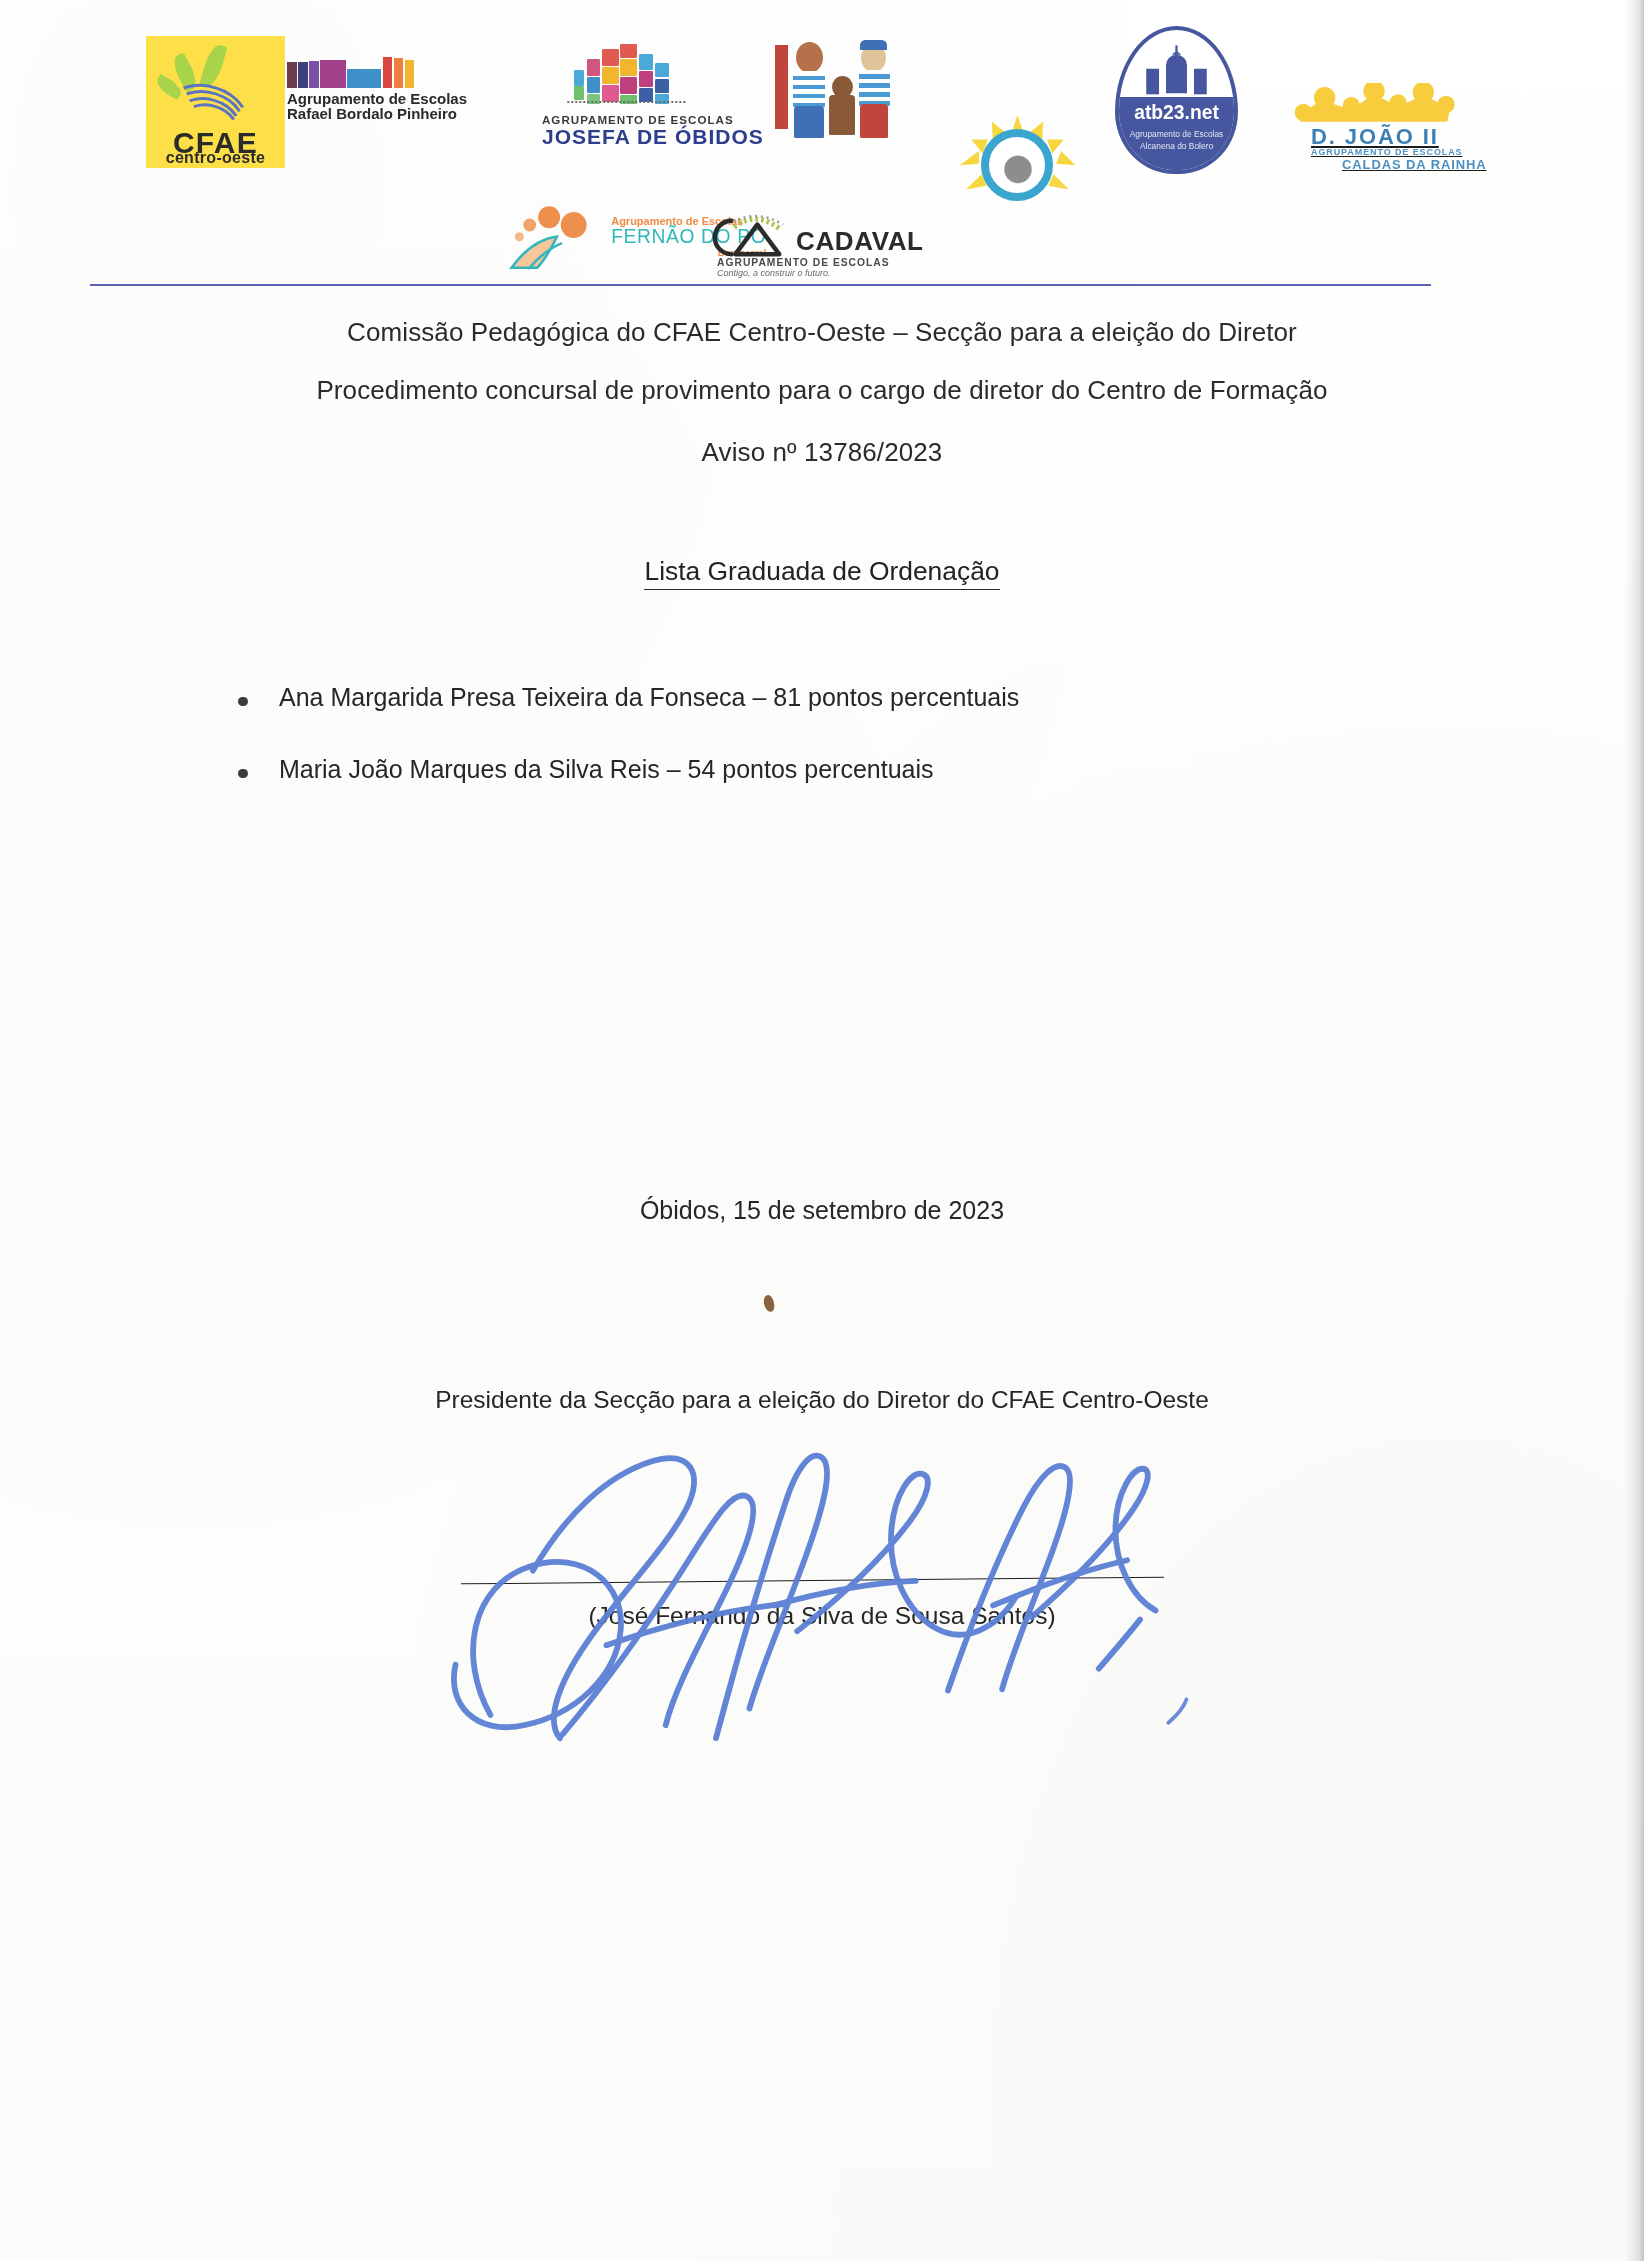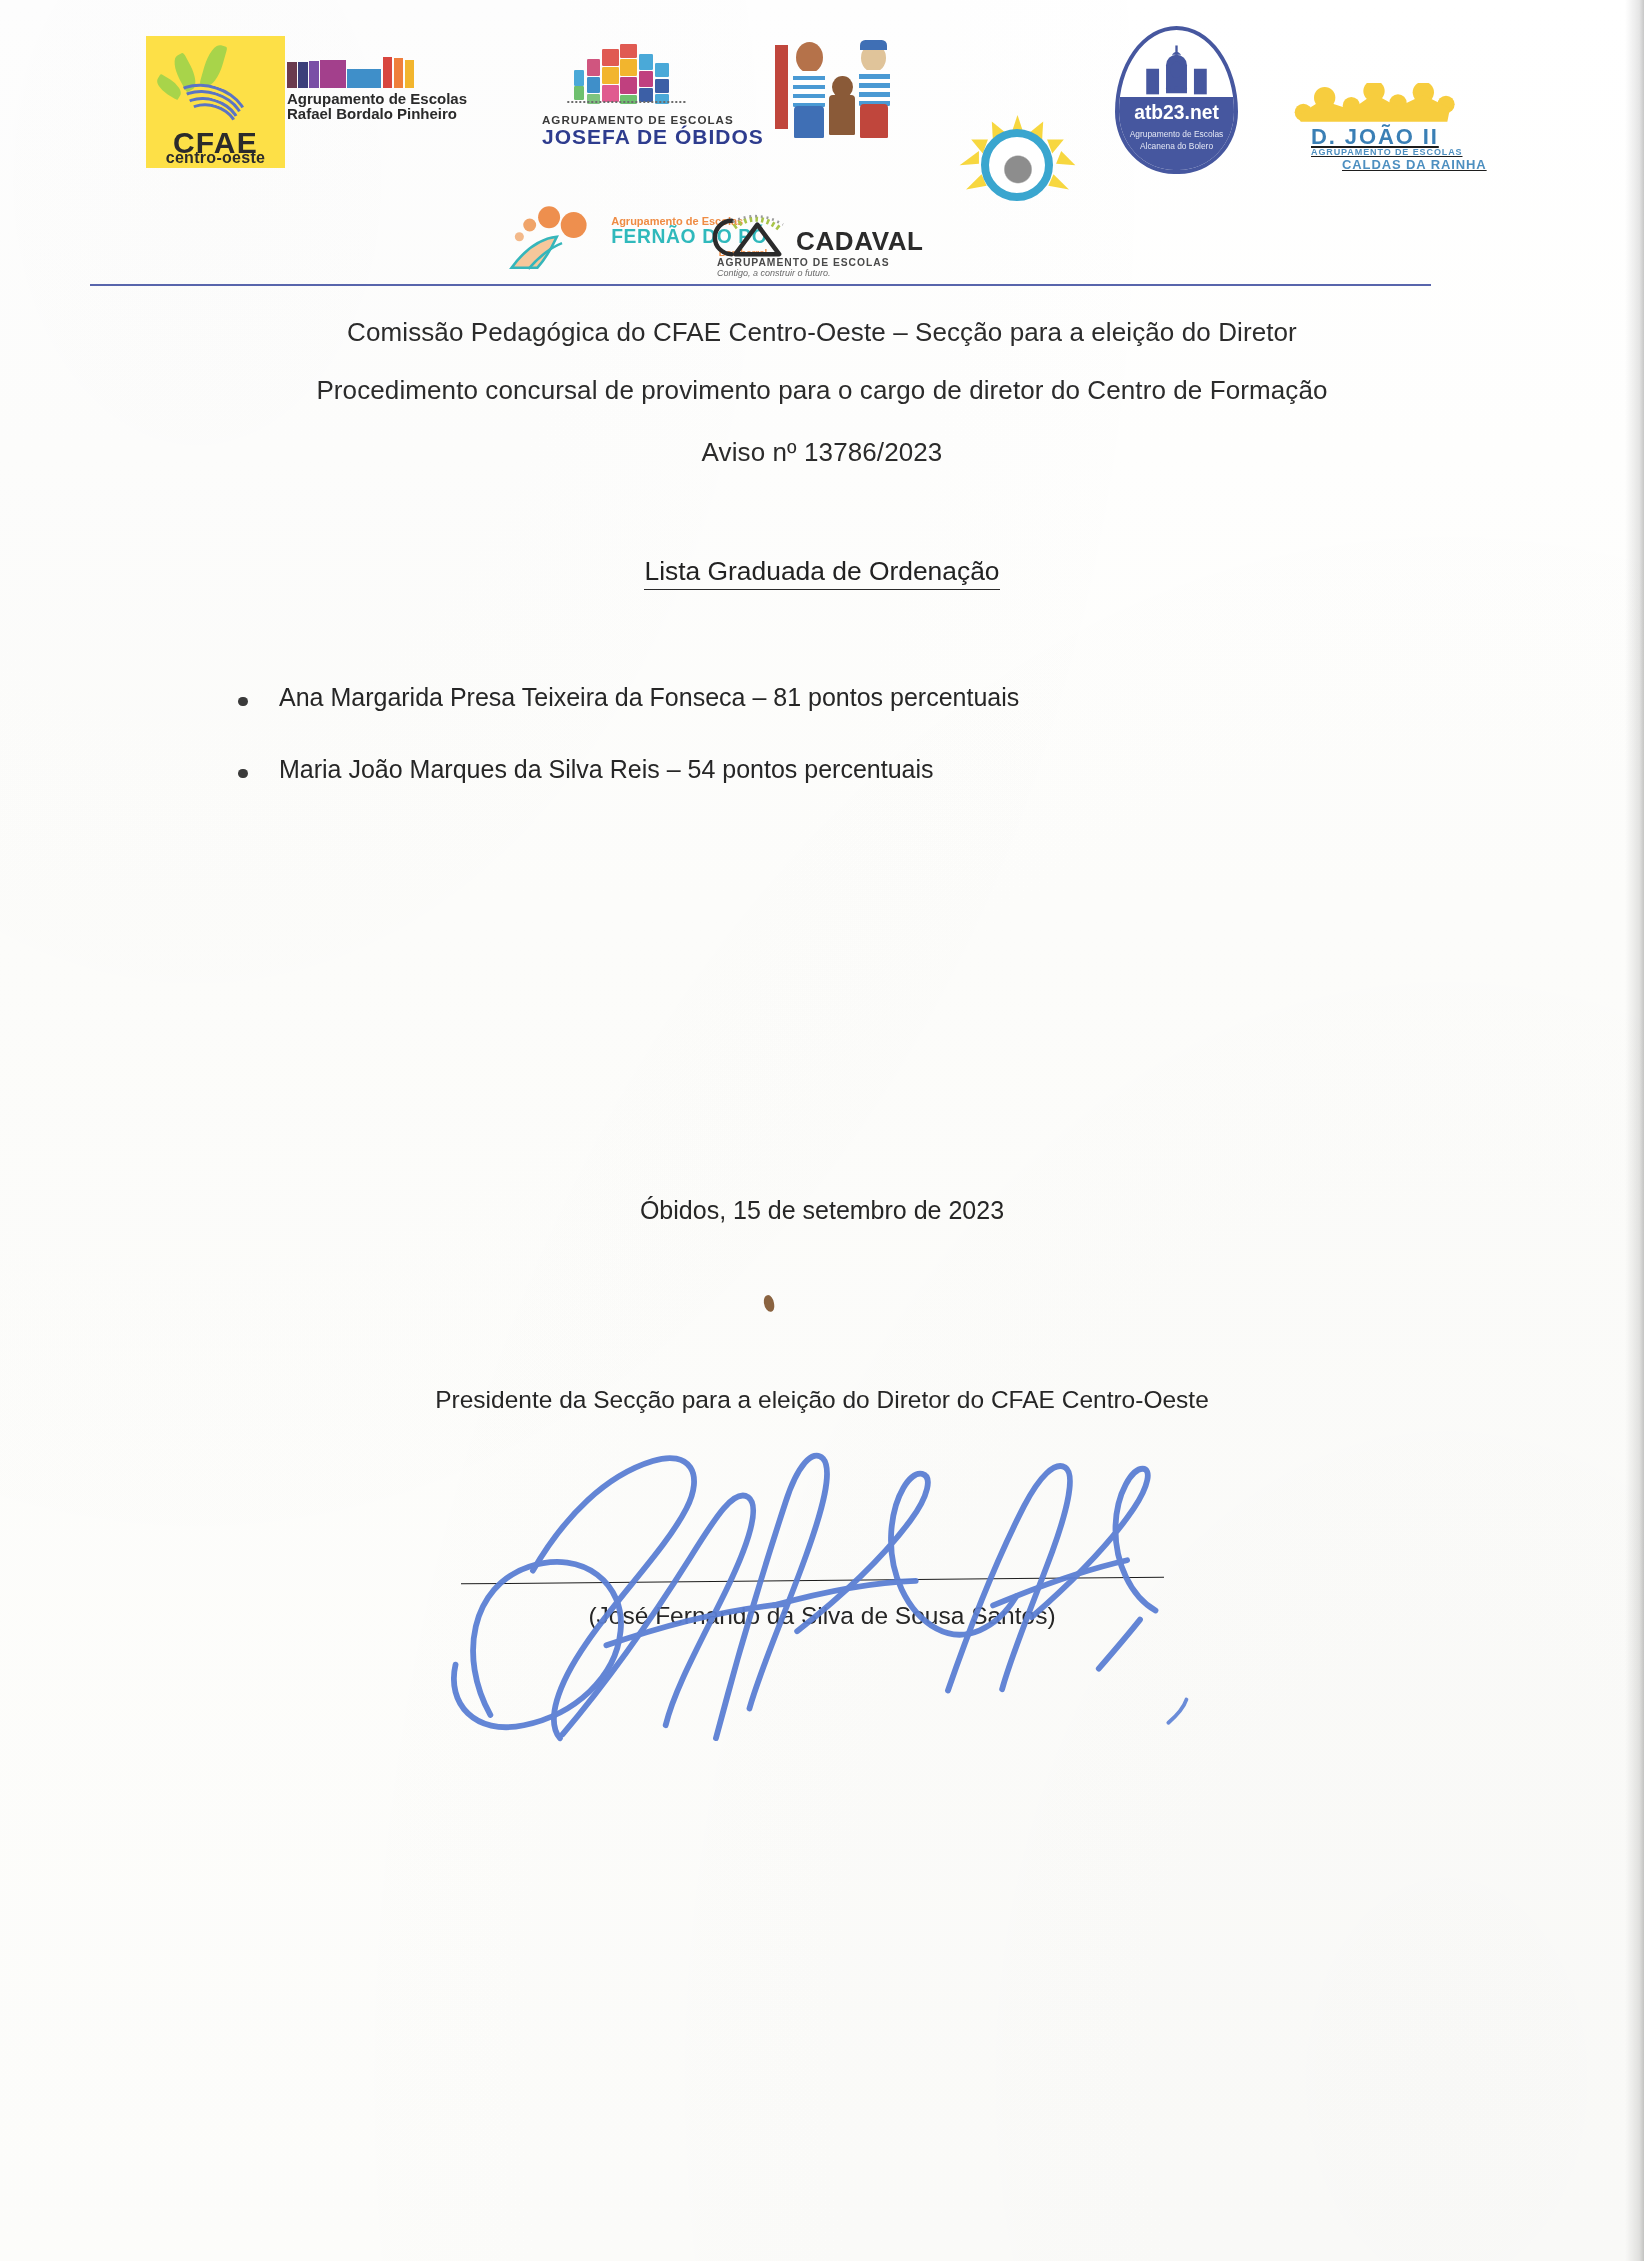--- a/index.html
+++ b/index.html
@@ -150,21 +150,21 @@
   
   #logo-raul { left: 152px; top: 200px; }
   .raul-mark { position: relative; width: 106px; height: 61px; margin-right: 6.4px; }
   .raul-name { font-size: 19.3px; font-weight: bold; color: #2e90d0; }
   .raul-sub { font-size: 13px; color: #b9bcc0; letter-spacing: 0.6px; }
 
   
   #logo-fernao { left: 509px; top: 203px; }
   .fernao-mark { position: relative; width: 97px; height: 68px; margin-right: 5.2px; }
   .fernao-l1 { font-size: 11px; font-weight: bold; color: #ef8b43; }
-  .fernao-l2 { font-size: 19.3px; font-weight: bold; color: #30b9bc; letter-spacing: 0.6px; }
+  .fernao-l2 { font-size: 19.3px; font-weight: normal; color: #30b9bc; letter-spacing: 0.6px; }
   .fernao-l3 { font-size: 9.7px; font-weight: bold; color: #ef8b43; text-align: right; }
 
   
   #logo-cadaval { left: 703px; top: 213px; }
   .cad-mark { position: relative; width: 97px; height: 45px; }
   .cad-name { font-size: 26px; font-weight: bold; color: #2b2b2b; letter-spacing: 0.6px; }
   .cad-l2 { font-size: 10.3px; letter-spacing: 1px; color: #4a4a4a; font-weight: bold; }
   .cad-l3 { font-size: 9px; font-style: italic; color: #6a6a6a; }
 
   

